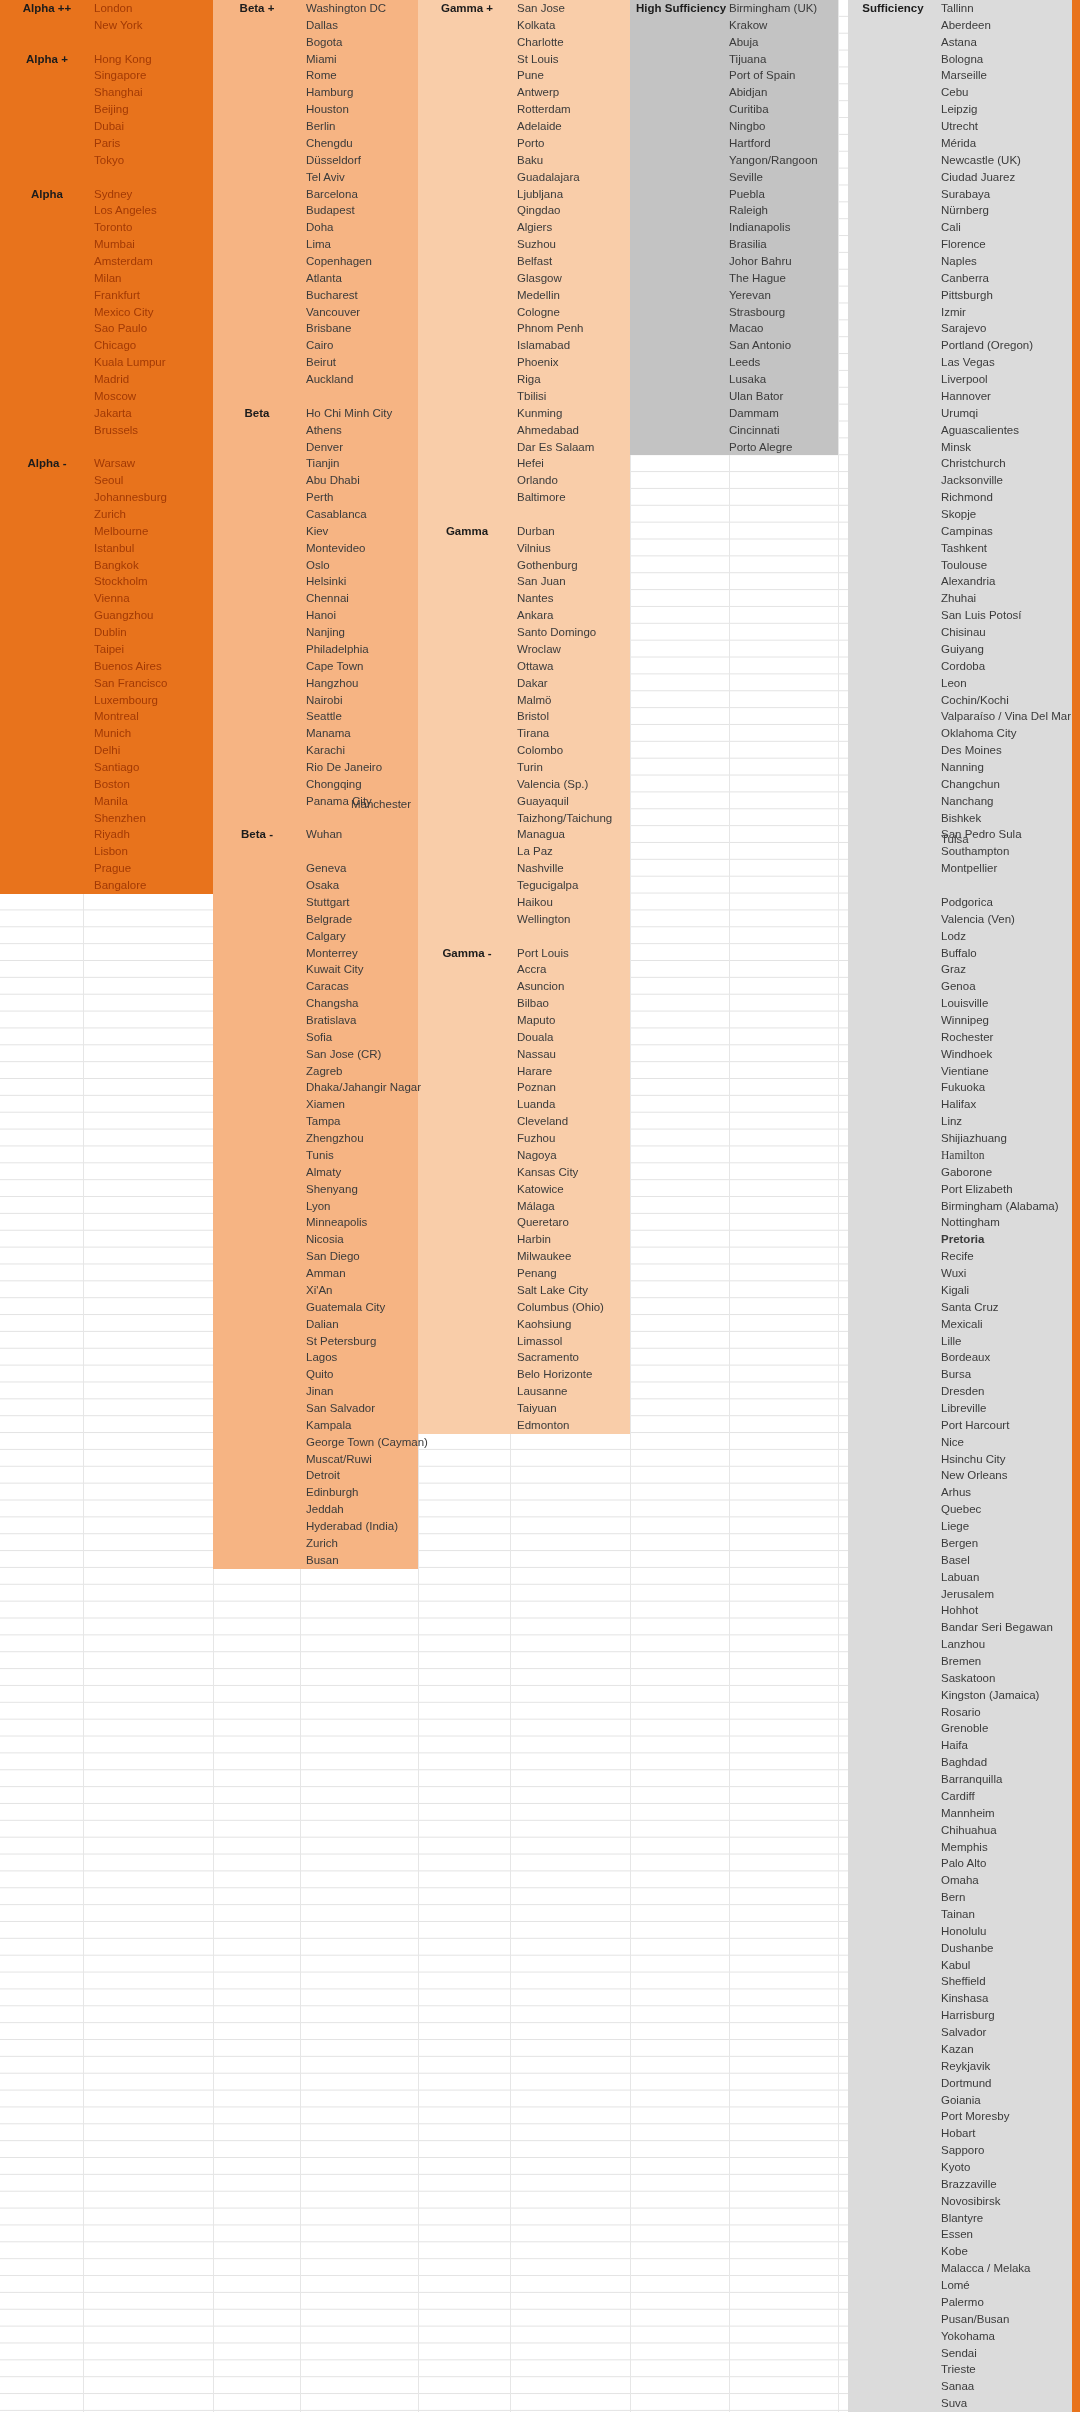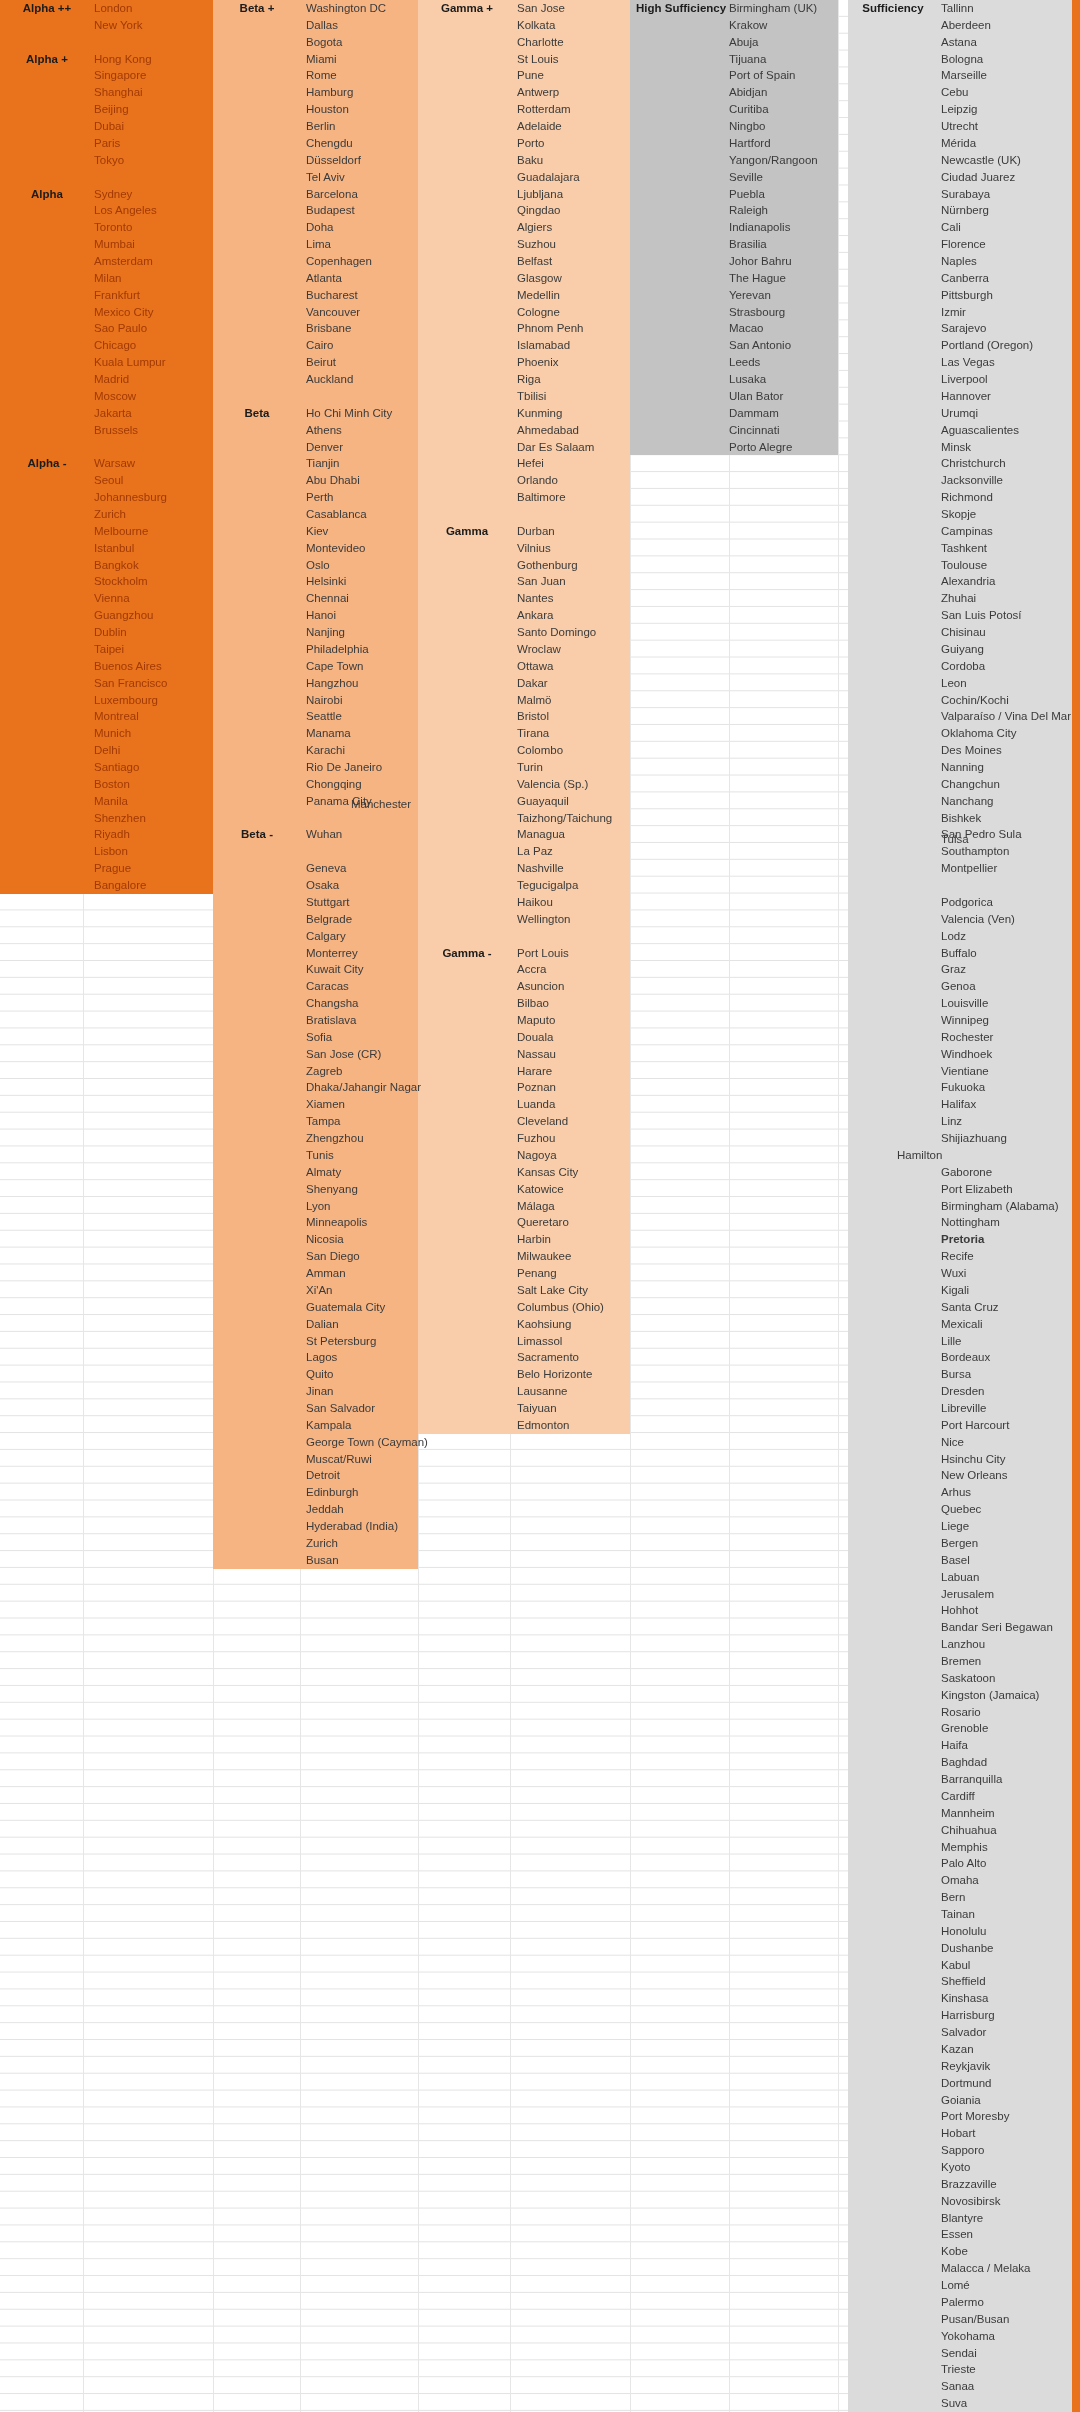--- a/index.html
+++ b/index.html
@@ -369,21 +369,21 @@
     <div class="cell" style="top: 978.292px; left: 941px; color: rgb(59, 59, 59);">Genoa</div>
     <div class="cell" style="top: 995.159px; left: 941px; color: rgb(59, 59, 59);">Louisville</div>
     <div class="cell" style="top: 1012.03px; left: 941px; color: rgb(59, 59, 59);">Winnipeg</div>
     <div class="cell" style="top: 1028.89px; left: 941px; color: rgb(59, 59, 59);">Rochester</div>
     <div class="cell" style="top: 1045.76px; left: 941px; color: rgb(59, 59, 59);">Windhoek</div>
     <div class="cell" style="top: 1062.63px; left: 941px; color: rgb(59, 59, 59);">Vientiane</div>
     <div class="cell" style="top: 1079.49px; left: 941px; color: rgb(59, 59, 59);">Fukuoka</div>
     <div class="cell" style="top: 1096.36px; left: 941px; color: rgb(59, 59, 59);">Halifax</div>
     <div class="cell" style="top: 1113.23px; left: 941px; color: rgb(59, 59, 59);">Linz</div>
     <div class="cell" style="top: 1130.1px; left: 941px; color: rgb(59, 59, 59);">Shijiazhuang</div>
-    <div class="cell" style="top: 1146.96px; left: 897px; color: rgb(59, 59, 59);">Hamilton</div>
+    <div class="cell" style="top: 1146.96px; left: 941px; color: rgb(59, 59, 59); font-family: Liberation Serif, serif;">Hamilton</div>
     <div class="cell" style="top: 1163.83px; left: 941px; color: rgb(59, 59, 59);">Gaborone</div>
     <div class="cell" style="top: 1180.7px; left: 941px; color: rgb(59, 59, 59);">Port Elizabeth</div>
     <div class="cell" style="top: 1197.56px; left: 941px; color: rgb(59, 59, 59);">Birmingham (Alabama)</div>
     <div class="cell" style="top: 1214.43px; left: 941px; color: rgb(59, 59, 59);">Nottingham</div>
     <div class="cell" style="top: 1231.3px; left: 941px; color: rgb(59, 59, 59); font-weight: bold;">Pretoria</div>
     <div class="cell" style="top: 1248.17px; left: 941px; color: rgb(59, 59, 59);">Recife</div>
     <div class="cell" style="top: 1265.03px; left: 941px; color: rgb(59, 59, 59);">Wuxi</div>
     <div class="cell" style="top: 1281.9px; left: 941px; color: rgb(59, 59, 59);">Kigali</div>
     <div class="cell" style="top: 1298.77px; left: 941px; color: rgb(59, 59, 59);">Santa Cruz</div>
     <div class="cell" style="top: 1315.63px; left: 941px; color: rgb(59, 59, 59);">Mexicali</div>

